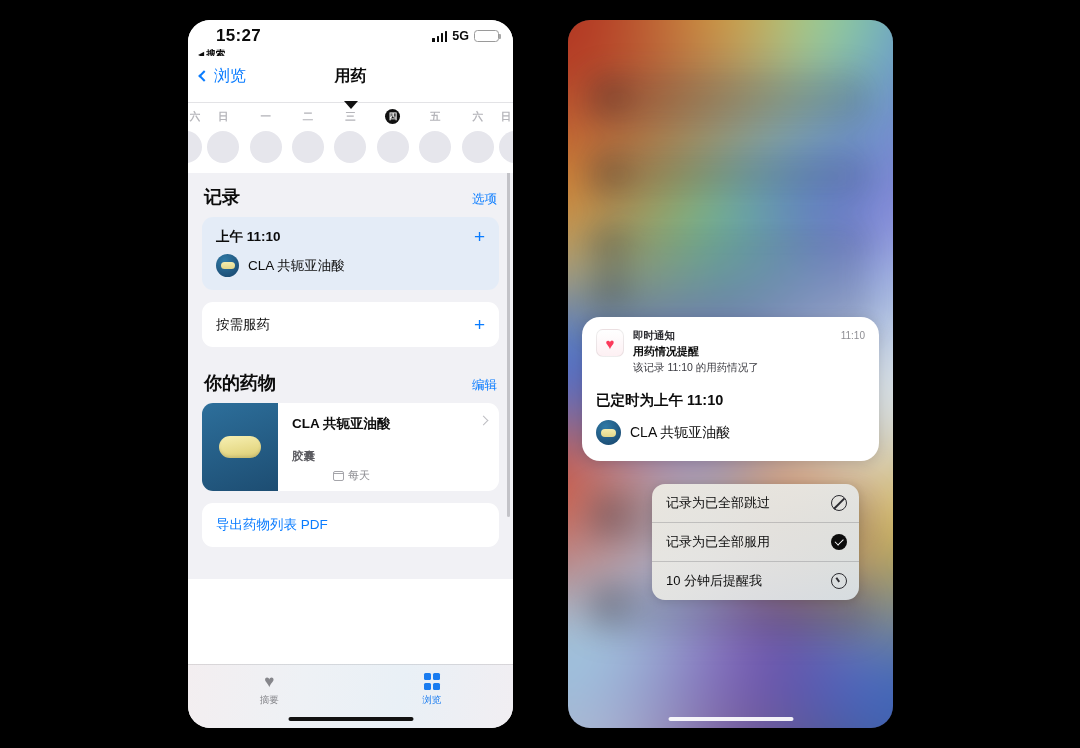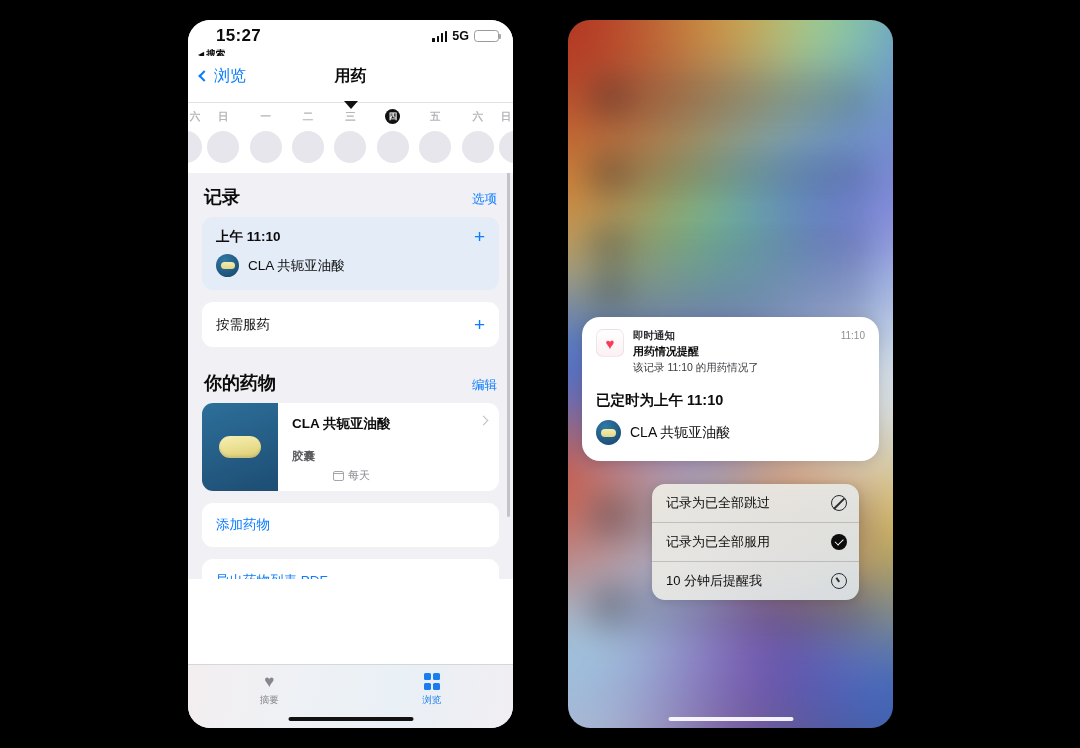--- a/index.html
+++ b/index.html
@@ -432,21 +432,20 @@
           <div class="med-title">CLA 共轭亚油酸</div>
           <div class="med-sub">胶囊</div>
           <div class="med-freq">
             <span class="cal-icon"></span>
             <span>每天</span>
           </div>
           <span class="med-chev"></span>
         </div>
       </div>
 
-      <div class="link-card">添加药物</div>
       <div class="link-card">导出药物列表 PDF</div>
 
     </div>
 
     <div class="tabbar">
       <div class="tab">
         <span class="ic-heart">♥</span>
         <span class="lbl">摘要</span>
       </div>
       <div class="tab active">

